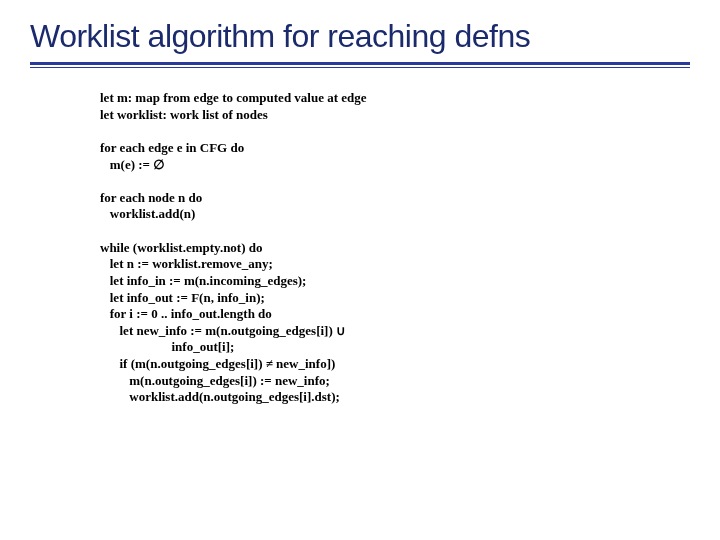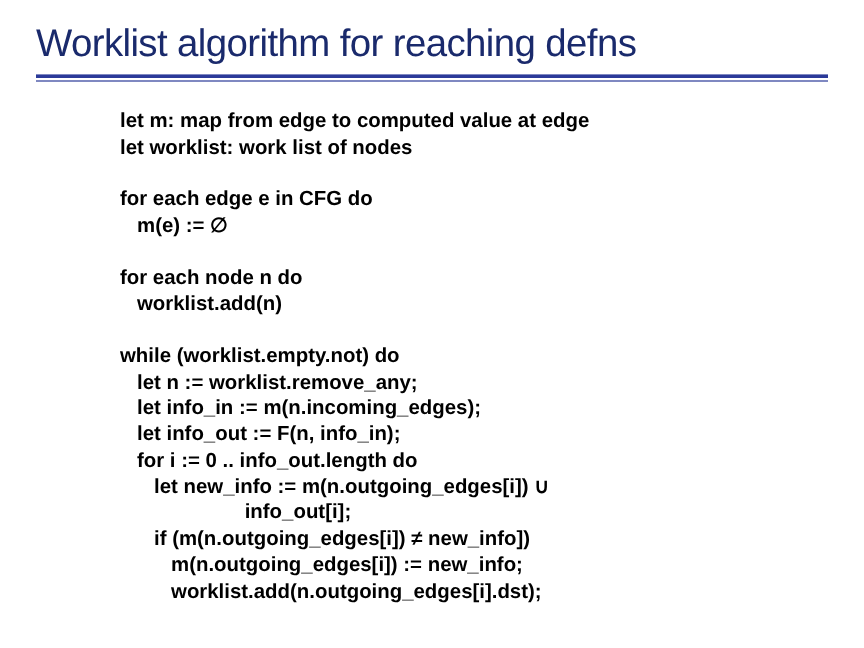--- a/index.html
+++ b/index.html
@@ -38,23 +38,23 @@
   .rule-thin {
     height: 1px;
     background: #2b3a99;
     margin-top: 2px;
   }
   .code {
     position: absolute;
     top: 90px;
     left: 100px;
     right: 40px;
-    font-family: Liberation Sans, sans-serif;
+    font-family: Liberation Serif, serif;
     font-weight: bold;
-    font-size: 17px;
+    font-size: 13px;
     line-height: 1.28;
     white-space: pre;
     color: #000;
   }
 </style>
 </head>
 <body>
 
 <div class="slide">
   <div class="title">Worklist algorithm for reaching defns</div>

